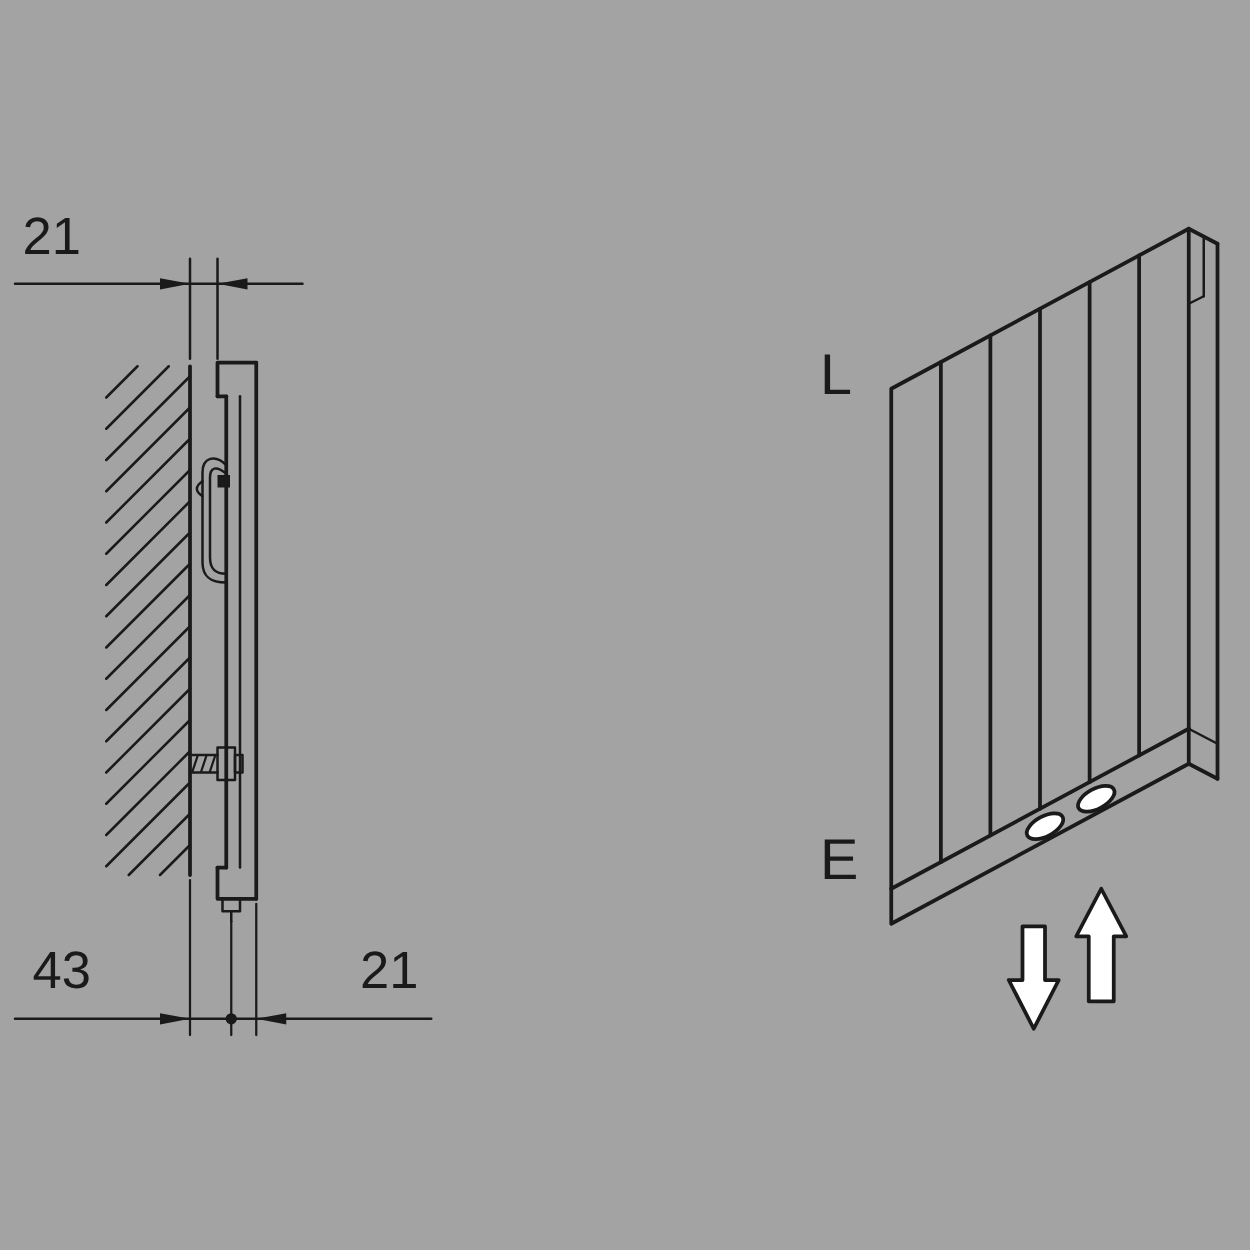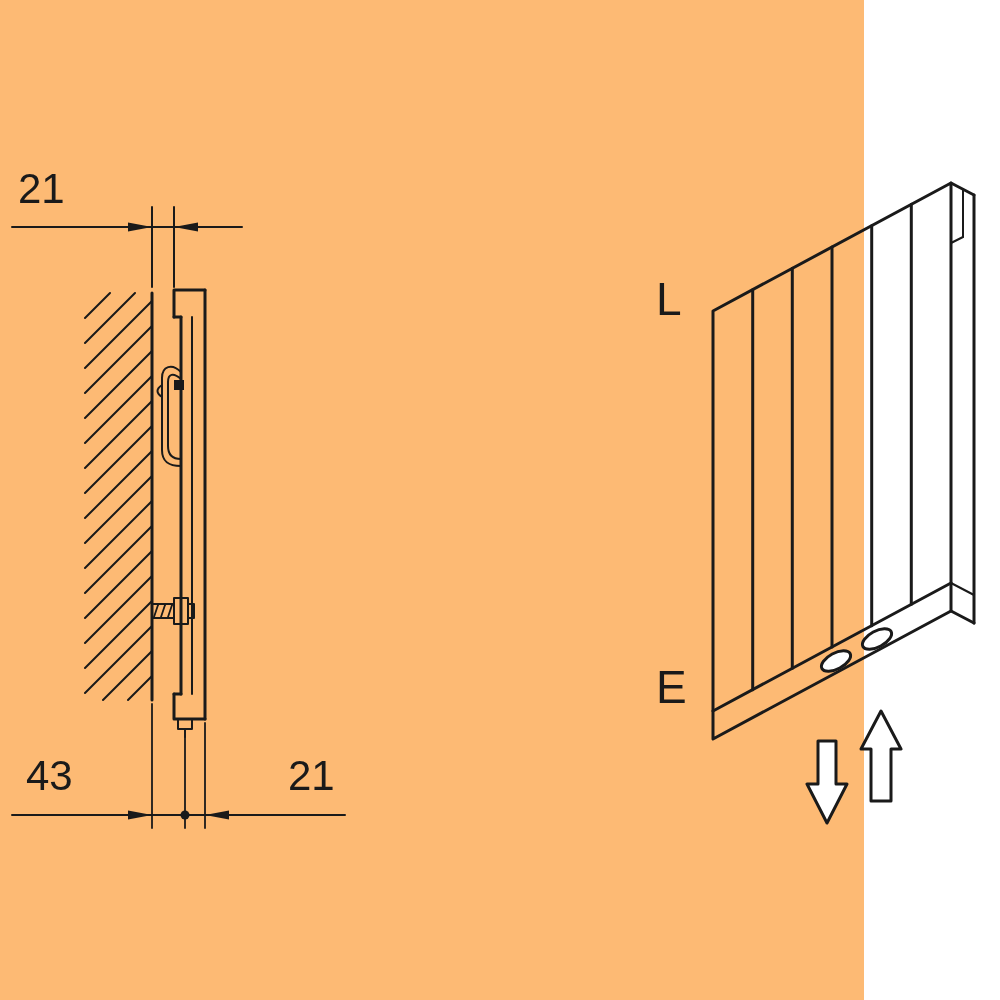--- a/index.html
+++ b/index.html
@@ -5,23 +5,23 @@
   html, body {
     margin: 0;
     padding: 0;
     width: 1000px;
     height: 1000px;
     background: #ffffff;
     overflow: hidden;
   }
   .canvas-wrap {
     position: relative;
-    width: 864px;
+    width: 1000px;
     height: 1000px;
-    background: #fdba74;
+    background: #a3a3a3;
   }
   svg {
     display: block;
   }
   svg text {
     font-family: "Liberation Sans", sans-serif;
     fill: #1a1a1a;
   }
   .dim-text { font-size: 42px; }
   .port-label { font-size: 46px; }

